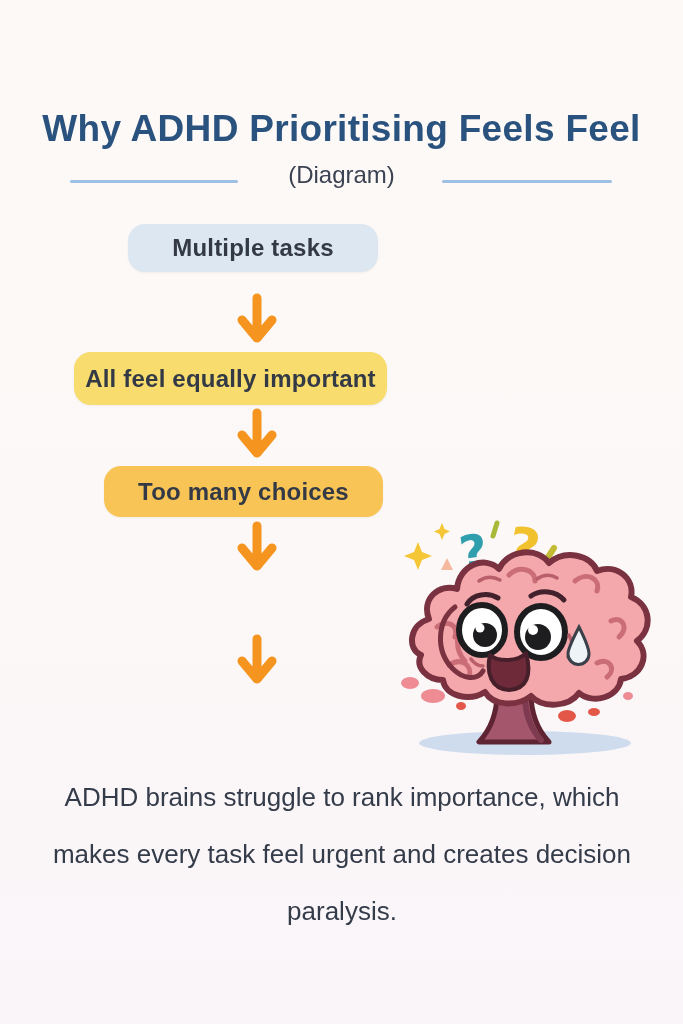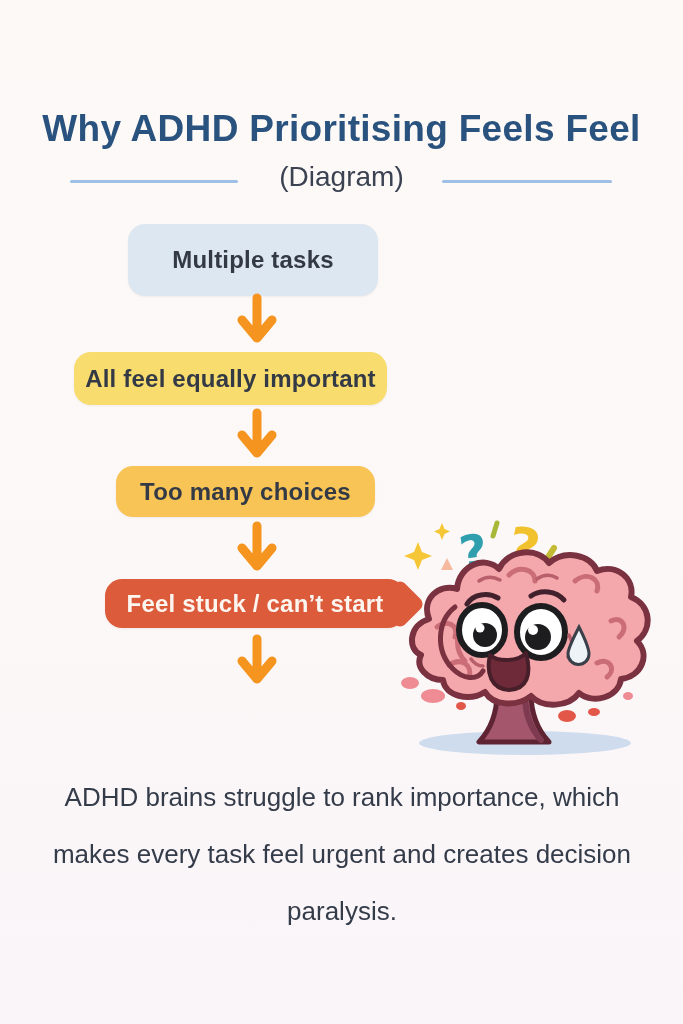--- a/index.html
+++ b/index.html
@@ -25,33 +25,33 @@
   .poster{
     position:relative;width:683px;height:1024px;overflow:hidden;
     background:linear-gradient(180deg,var(--page-bg) 0%,#fcf8f7 55%,#f9f5f9 100%);
   }
   .title{
     position:absolute;top:108px;left:0;width:100%;text-align:center;
     font-size:37px;font-weight:700;color:var(--title-color);letter-spacing:.3px;
   }
   .subtitle{
     position:absolute;top:161px;left:0;width:100%;text-align:center;
-    font-size:28px;font-weight:500;color:var(--subtitle-color);
+    font-size:24px;font-weight:500;color:var(--subtitle-color);
   }
   .divider{position:absolute;top:180px;height:3px;border-radius:2px;background:var(--divider-color);}
   .divider-left{left:70px;width:168px;}
   .divider-right{left:442px;width:170px;}
   .step{
     position:absolute;display:flex;align-items:center;justify-content:center;
     font-size:24px;font-weight:600;letter-spacing:.2px;border-radius:17px;
     box-shadow:0 1px 2px rgba(120,90,60,.08);
   }
-  #step1{left:128px;top:224px;width:250px;height:72px;}
+  #step1{left:128px;top:224px;width:250px;height:48px;}
   #step2{left:74px;top:352px;width:313px;height:53px;}
-  #step3{left:116px;top:466px;width:259px;height:51px;}
+  #step3{left:104px;top:466px;width:279px;height:51px;}
   #step4{left:105px;top:579px;width:300px;height:49px;font-weight:700;}
   .tail{
     position:absolute;right:-13px;top:50%;width:36px;height:36px;
     transform:translateY(-50%) rotate(45deg);border-radius:7px;background:inherit;z-index:-1;
   }
   #step4{z-index:1;}
   .arrow{position:absolute;left:235px;width:44px;height:52px;color:var(--arrow-color);}
   #arrow1{top:293px;} #arrow2{top:408px;} #arrow3{top:521px;} #arrow4{top:634px;}
   .arrow svg{width:100%;height:100%;display:block;}
   .brain-svg{position:absolute;left:385px;top:503px;width:280px;height:260px;z-index:2;}
@@ -113,24 +113,20 @@
   <div class="step" id="step3" style="background: rgb(249, 196, 86); color: rgb(51, 58, 70);">
     <span>Too many choices</span>
   </div>
 
   <div class="arrow" id="arrow3">
     <svg viewBox="0 0 44 52">
         <path d="M22 5 L22 34 M7 27 L22 45 L37 27" fill="none" stroke="currentColor" stroke-width="9" stroke-linecap="round" stroke-linejoin="round"></path>
       </svg>
   </div>
 
-  <div class="step" id="step4" style="background: rgb(220, 91, 59); color: rgb(253, 246, 240);">
-    <span>Feel stuck / can’t start</span>
-    <span class="tail"></span>
-  </div>
 
   <div class="arrow" id="arrow4">
     <svg viewBox="0 0 44 52">
         <path d="M22 5 L22 34 M7 27 L22 45 L37 27" fill="none" stroke="currentColor" stroke-width="9" stroke-linecap="round" stroke-linejoin="round"></path>
       </svg>
   </div>
 
   <svg class="brain-svg" viewBox="0 0 280 260">
 
     <path class="sparkle" d="M33,39 L37,49 L47,53 L37,57 L33,67 L29,57 L19,53 L29,49 Z"></path>

